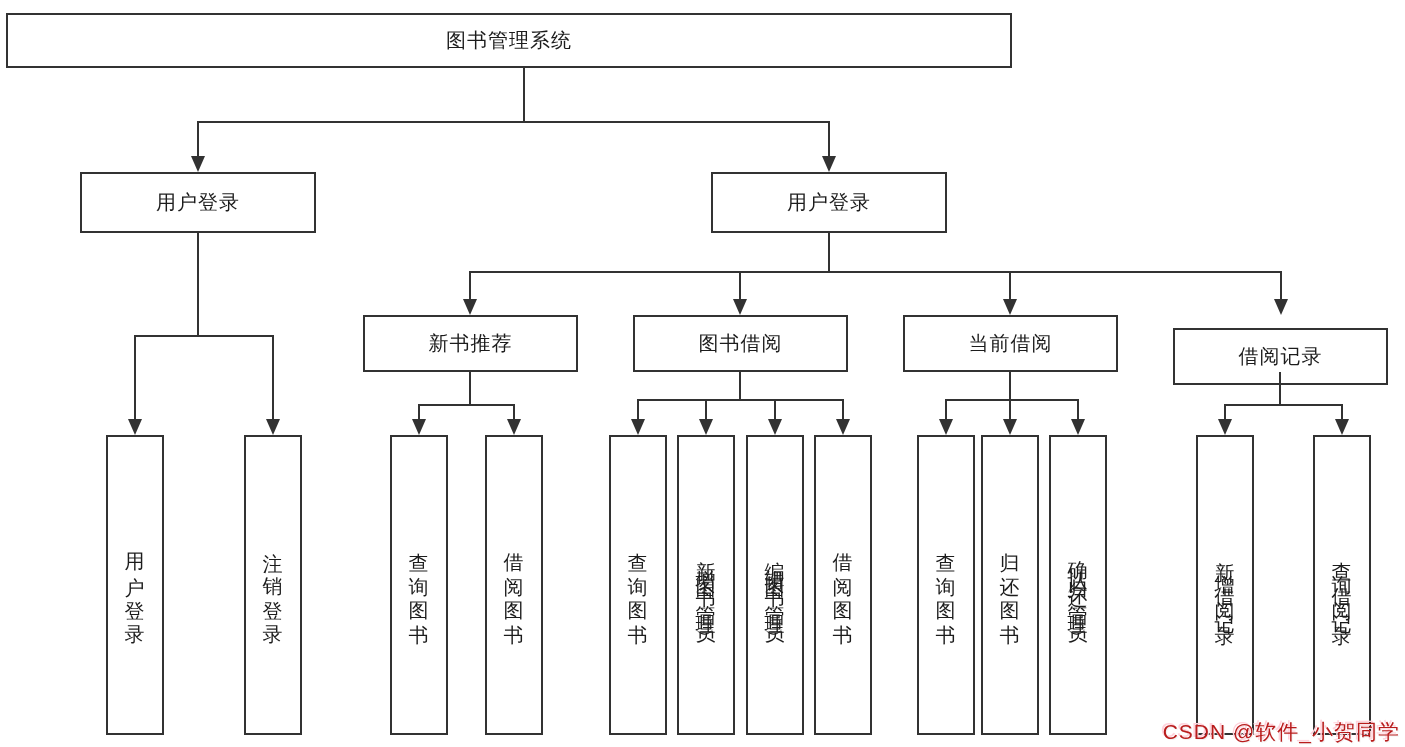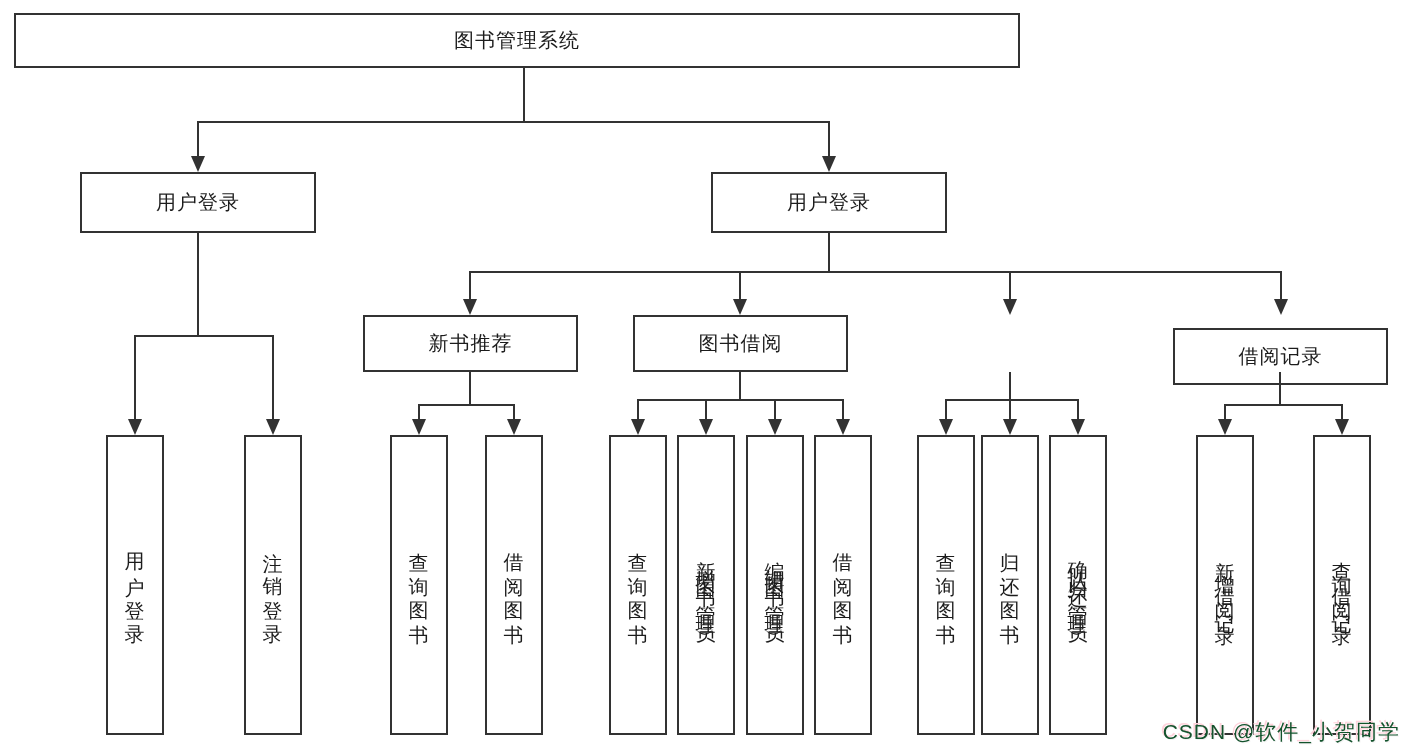--- a/index.html
+++ b/index.html
@@ -61,33 +61,33 @@
     height: 0;
     border-left: 7px solid transparent;
     border-right: 7px solid transparent;
     border-top: 16px solid var(--line);
   }
   .watermark {
     position: absolute;
     right: 5px;
     bottom: 1px;
     font-size: 21px;
-    color: #14532d;
+    color: #b91c1c;
     letter-spacing: 1px;
     text-shadow: -2px -2px 0 #ffd3dc, 1px 1px 0 #f2f2f2;
     z-index: 10;
     white-space: nowrap;
   }
 </style>
 </head>
 <body>
 
 <div class="canvas">
 
-  <div class="box" style="left:14px; top:13px; width:1006px; height:55px;">
+  <div class="box" style="left:6px; top:13px; width:1006px; height:55px;">
     <span>图书管理系统</span>
   </div>
 
   <div class="line" style="left:523px; top:68px; width:2px; height:55px;"></div>
   <div class="line" style="left:197px; top:121px; width:633px; height:2px;"></div>
   <div class="line" style="left:197px; top:121px; width:2px; height:37px;"></div>
   <div class="arrow" style="left:191px; top:156px;"></div>
   <div class="line" style="left:828px; top:121px; width:2px; height:37px;"></div>
   <div class="arrow" style="left:822px; top:156px;"></div>
 
@@ -115,20 +115,23 @@
   <div class="arrow" style="left:1003px; top:299px;"></div>
   <div class="line" style="left:1280px; top:271px; width:2px; height:30px;"></div>
   <div class="arrow" style="left:1274px; top:299px;"></div>
 
   <div class="box" style="left:363px; top:315px; width:215px; height:57px;">
     <span>新书推荐</span>
   </div>
   <div class="box" style="left:633px; top:315px; width:215px; height:57px;">
     <span>图书借阅</span>
   </div>
+  <div class="box" style="left:903px; top:315px; width:215px; height:57px;">
+    <span>当前借阅</span>
+  </div>
   <div class="box" style="left:1173px; top:315px; width:215px; height:57px;margin-top:13px;">
     <span>借阅记录</span>
   </div>
 
   <div class="line" style="left:469px; top:372px; width:2px; height:34px;"></div>
   <div class="line" style="left:418px; top:404px; width:97px; height:2px;"></div>
   <div class="line" style="left:418px; top:404px; width:2px; height:17px;"></div>
   <div class="arrow" style="left:412px; top:419px;"></div>
   <div class="line" style="left:513px; top:404px; width:2px; height:17px;"></div>
   <div class="arrow" style="left:507px; top:419px;"></div>

